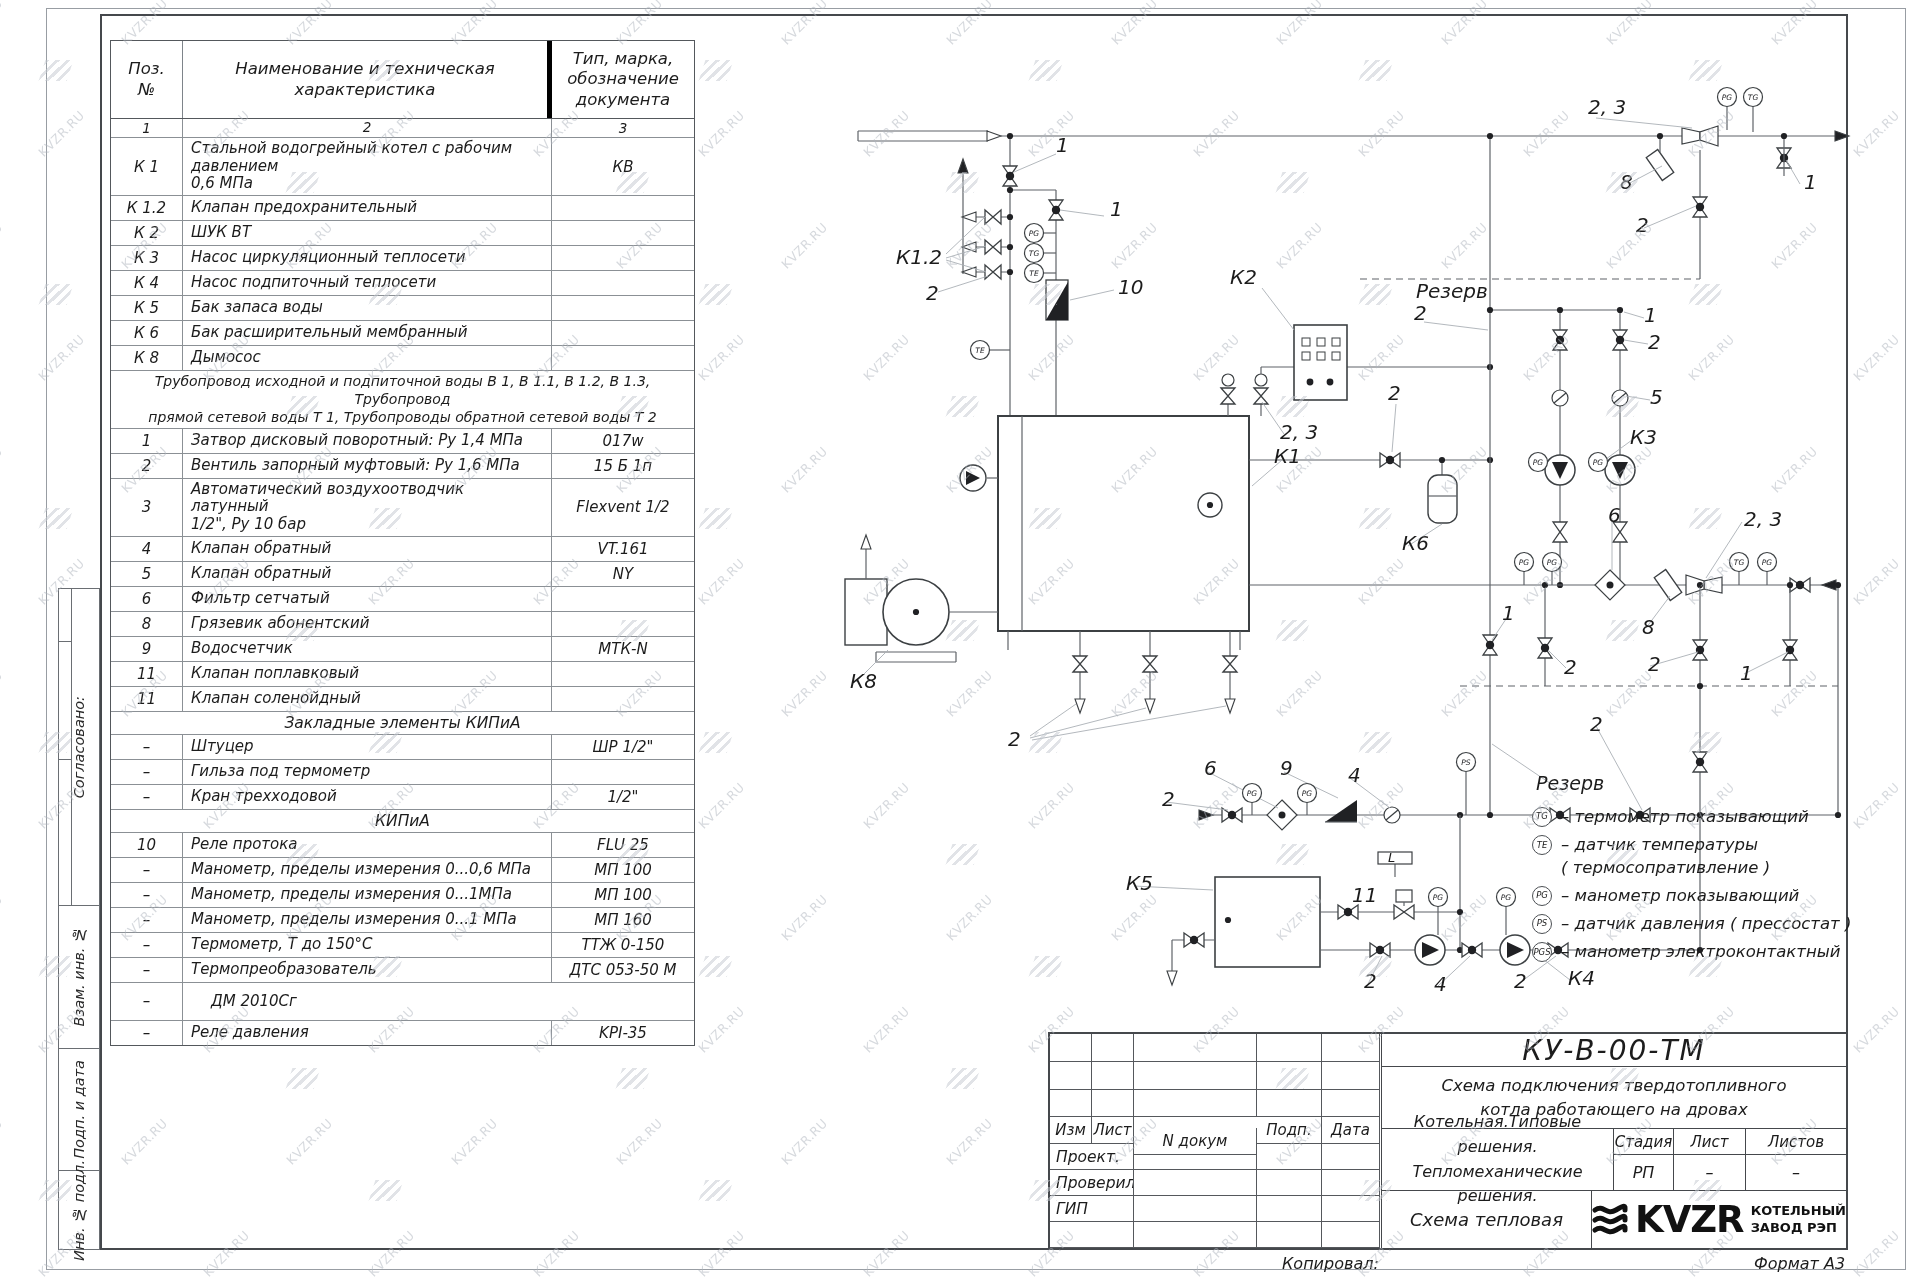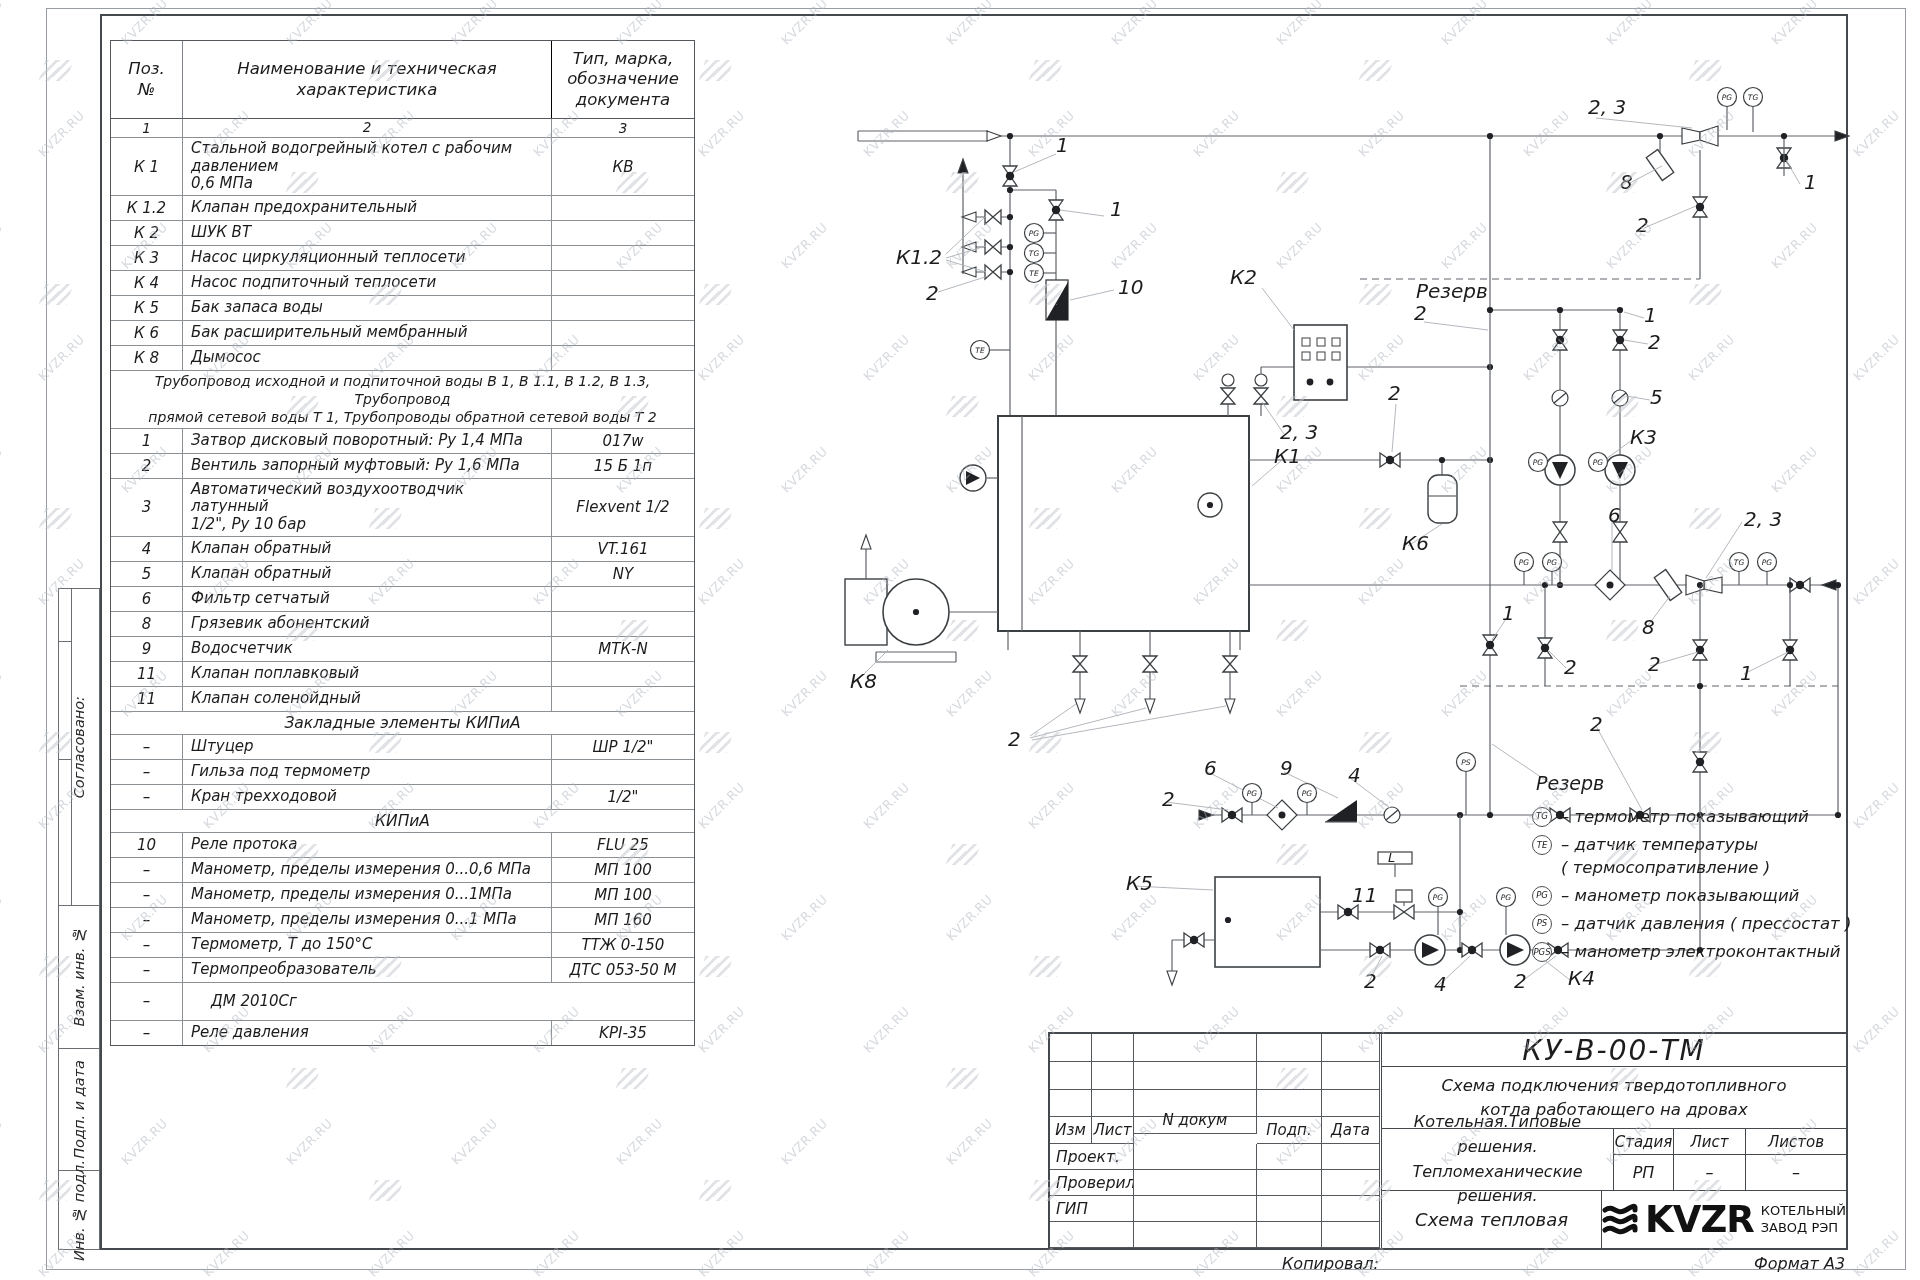--- a/index.html
+++ b/index.html
@@ -14,21 +14,21 @@
   .mcell{position:relative;border-bottom:1px solid #6a6e73;display:flex;align-items:center;justify-content:center}
   .mcell:last-child{border-bottom:none}
   .mcell span{writing-mode:vertical-rl;transform:rotate(180deg);font-size:14.5px;white-space:nowrap;color:#2a2a2a}
   .mrail{position:absolute;left:0;top:0;width:13px;height:100%;border-right:1px solid #6a6e73}
   .mrail .hl{position:absolute;left:0;width:13px;border-top:1px solid #6a6e73}
   
   .pt{position:absolute;left:110px;top:40px;width:585px;border:1.6px solid #54585c;background:transparent;z-index:2;font-size:15px}
   .pt-head{display:flex;height:78px;border-bottom:1.2px solid #54585c;font-size:16.5px}
   .pt-head>div{display:flex;align-items:center;justify-content:center;text-align:center;white-space:pre-line;line-height:1.25}
   .hc-pos{width:72px;border-right:1px solid #7e848a}
-  .hc-name{flex:1;border-right:1px solid #000000}
+  .hc-name{flex:1;border-right:5px solid #000000}
   .hc-type{width:142px}
   .pt-row{display:flex;border-top:1px solid #8b9095;min-height:25px;align-items:stretch}
   .pt-row:first-child{border-top:none}
   .c-pos{width:72px;border-right:1px solid #8b9095;display:flex;align-items:center;justify-content:center}
   .c-name{flex:1;border-right:1px solid #8b9095;display:flex;align-items:center;padding:2px 8px;line-height:1.18;white-space:pre-line}
   .c-type{width:142px;display:flex;align-items:center;justify-content:center;text-align:center;white-space:pre-line}
   .k-cols{min-height:18px;font-size:13.5px}
   .k-cols .c-name{justify-content:center;padding:0}
   .k-section{min-height:23px}
   .k-section .c-full{flex:1;display:flex;align-items:center;justify-content:center;font-size:15.5px}
@@ -51,21 +51,21 @@
   .tb-mid{height:62px;display:flex;border-bottom:1.4px solid #45484c}
   .tb-org{width:232px;border-right:1.4px solid #45484c;display:flex;align-items:center;justify-content:center;text-align:center;font-size:16px;line-height:1.55;white-space:pre-line}
   .tb-stage{flex:1;display:grid;grid-template-columns:60px 72px 1fr;grid-template-rows:26px 1fr;font-size:15px}
   .tb-stage>div{border-right:1px solid #45484c;border-bottom:1px solid #45484c;display:flex;align-items:center;justify-content:center}
   .tb-stage>div:nth-child(3n){border-right:none}
   .tb-stage>div:nth-child(n+4){border-bottom:none;font-size:16px}
   .tb-bot{height:57px;display:flex}
   .tb-name{width:232px;border-right:1.4px solid #45484c;display:flex;align-items:center;justify-content:center;font-size:18px}
   .tb-logo{flex:1;display:flex;align-items:center;justify-content:center;gap:7px;font-style:normal}
   .logo-word{font-size:37px;font-weight:bold;letter-spacing:-1px;color:#111}
-  .logo-sub{font-size:13px;font-weight:normal;line-height:1.25;color:#111;white-space:pre-line}
+  .logo-sub{font-size:13px;font-weight:bold;line-height:1.25;color:#111;white-space:pre-line}
   .below-lbl{position:absolute;z-index:2;font-size:16px}
   
   #schematic{position:absolute;left:0;top:0;z-index:2}
   
   #wm{position:absolute;inset:0;z-index:5;pointer-events:none;opacity:.5}
   .wm-t{position:absolute;font-style:normal;font-size:12.5px;letter-spacing:.5px;color:#aeb4bd;transform:rotate(-45deg);white-space:nowrap}
   .wm-h{position:absolute;width:28px;height:21px;transform:skewX(-18deg);
         background:repeating-linear-gradient(125deg,#c4c9d0 0 3.5px,rgba(0,0,0,0) 3.5px 8.5px)}
 </style>
 </head>
@@ -858,21 +858,21 @@
         <div style="position: absolute; left: 84px; top: 28px; width: 123px; height: 28px; border-right: 1px solid rgb(85, 88, 92); border-bottom: 1px solid rgb(85, 88, 92); display: flex; align-items: center; justify-content: center; font-size: 15px; overflow: hidden;"></div>
         <div style="position: absolute; left: 207px; top: 28px; width: 65px; height: 28px; border-right: 1px solid rgb(85, 88, 92); border-bottom: 1px solid rgb(85, 88, 92); display: flex; align-items: center; justify-content: center; font-size: 15px; overflow: hidden;"></div>
         <div style="position: absolute; left: 272px; top: 28px; width: 58px; height: 28px; border-right: 1px solid rgb(85, 88, 92); border-bottom: 1px solid rgb(85, 88, 92); display: flex; align-items: center; justify-content: center; font-size: 15px; overflow: hidden;"></div>
         <div style="position: absolute; left: 0px; top: 56px; width: 42px; height: 27px; border-right: 1px solid rgb(85, 88, 92); border-bottom: 1px solid rgb(85, 88, 92); display: flex; align-items: center; justify-content: center; font-size: 15px; overflow: hidden;"></div>
         <div style="position: absolute; left: 42px; top: 56px; width: 42px; height: 27px; border-right: 1px solid rgb(85, 88, 92); border-bottom: 1px solid rgb(85, 88, 92); display: flex; align-items: center; justify-content: center; font-size: 15px; overflow: hidden;"></div>
         <div style="position: absolute; left: 84px; top: 56px; width: 123px; height: 27px; border-right: 1px solid rgb(85, 88, 92); border-bottom: 1px solid rgb(85, 88, 92); display: flex; align-items: center; justify-content: center; font-size: 15px; overflow: hidden;"></div>
         <div style="position: absolute; left: 207px; top: 56px; width: 65px; height: 27px; border-right: 1px solid rgb(85, 88, 92); border-bottom: 1px solid rgb(85, 88, 92); display: flex; align-items: center; justify-content: center; font-size: 15px; overflow: hidden;"></div>
         <div style="position: absolute; left: 272px; top: 56px; width: 58px; height: 27px; border-right: 1px solid rgb(85, 88, 92); border-bottom: 1px solid rgb(85, 88, 92); display: flex; align-items: center; justify-content: center; font-size: 15px; overflow: hidden;"></div>
         <div style="position: absolute; left: 0px; top: 83px; width: 42px; height: 27px; border-right: 1px solid rgb(85, 88, 92); border-bottom: 1px solid rgb(85, 88, 92); display: flex; align-items: center; justify-content: center; font-size: 15px; overflow: hidden;">Изм</div>
         <div style="position: absolute; left: 42px; top: 83px; width: 42px; height: 27px; border-right: 1px solid rgb(85, 88, 92); border-bottom: 1px solid rgb(85, 88, 92); display: flex; align-items: center; justify-content: center; font-size: 15px; overflow: hidden;">Лист</div>
-        <div style="position: absolute; left: 84px; top: 73px; width: 123px; height: 27px; border-right: 1px solid rgb(85, 88, 92); border-bottom: 1px solid rgb(85, 88, 92); display: flex; align-items: center; justify-content: center; font-size: 15px; overflow: hidden;">N докум</div>
+        <div style="position: absolute; left: 84px; top: 94px; width: 123px; height: 27px; border-right: 1px solid rgb(85, 88, 92); border-bottom: 1px solid rgb(85, 88, 92); display: flex; align-items: center; justify-content: center; font-size: 15px; overflow: hidden;">N докум</div>
         <div style="position: absolute; left: 207px; top: 83px; width: 65px; height: 27px; border-right: 1px solid rgb(85, 88, 92); border-bottom: 1px solid rgb(85, 88, 92); display: flex; align-items: center; justify-content: center; font-size: 15px; overflow: hidden;">Подп.</div>
         <div style="position: absolute; left: 272px; top: 83px; width: 58px; height: 27px; border-right: 1px solid rgb(85, 88, 92); border-bottom: 1px solid rgb(85, 88, 92); display: flex; align-items: center; justify-content: center; font-size: 15px; overflow: hidden;">Дата</div>
         <div style="position: absolute; left: 0px; top: 110px; width: 84px; height: 26px; border-right: 1px solid rgb(85, 88, 92); border-bottom: 1px solid rgb(85, 88, 92); display: flex; align-items: center; padding-left: 6px; font-size: 15.5px; overflow: hidden;">Проект.</div>
         <div style="position: absolute; left: 84px; top: 110px; width: 123px; height: 26px; border-right: 1px solid rgb(85, 88, 92); border-bottom: 1px solid rgb(85, 88, 92); display: flex; align-items: center; justify-content: center; font-size: 15px; overflow: hidden;"></div>
         <div style="position: absolute; left: 207px; top: 110px; width: 65px; height: 26px; border-right: 1px solid rgb(85, 88, 92); border-bottom: 1px solid rgb(85, 88, 92); display: flex; align-items: center; justify-content: center; font-size: 15px; overflow: hidden;"></div>
         <div style="position: absolute; left: 272px; top: 110px; width: 58px; height: 26px; border-right: 1px solid rgb(85, 88, 92); border-bottom: 1px solid rgb(85, 88, 92); display: flex; align-items: center; justify-content: center; font-size: 15px; overflow: hidden;"></div>
         <div style="position: absolute; left: 0px; top: 136px; width: 84px; height: 26px; border-right: 1px solid rgb(85, 88, 92); border-bottom: 1px solid rgb(85, 88, 92); display: flex; align-items: center; padding-left: 6px; font-size: 15.5px; overflow: hidden;">Проверил</div>
         <div style="position: absolute; left: 84px; top: 136px; width: 123px; height: 26px; border-right: 1px solid rgb(85, 88, 92); border-bottom: 1px solid rgb(85, 88, 92); display: flex; align-items: center; justify-content: center; font-size: 15px; overflow: hidden;"></div>
         <div style="position: absolute; left: 207px; top: 136px; width: 65px; height: 26px; border-right: 1px solid rgb(85, 88, 92); border-bottom: 1px solid rgb(85, 88, 92); display: flex; align-items: center; justify-content: center; font-size: 15px; overflow: hidden;"></div>
         <div style="position: absolute; left: 272px; top: 136px; width: 58px; height: 26px; border-right: 1px solid rgb(85, 88, 92); border-bottom: 1px solid rgb(85, 88, 92); display: flex; align-items: center; justify-content: center; font-size: 15px; overflow: hidden;"></div>

